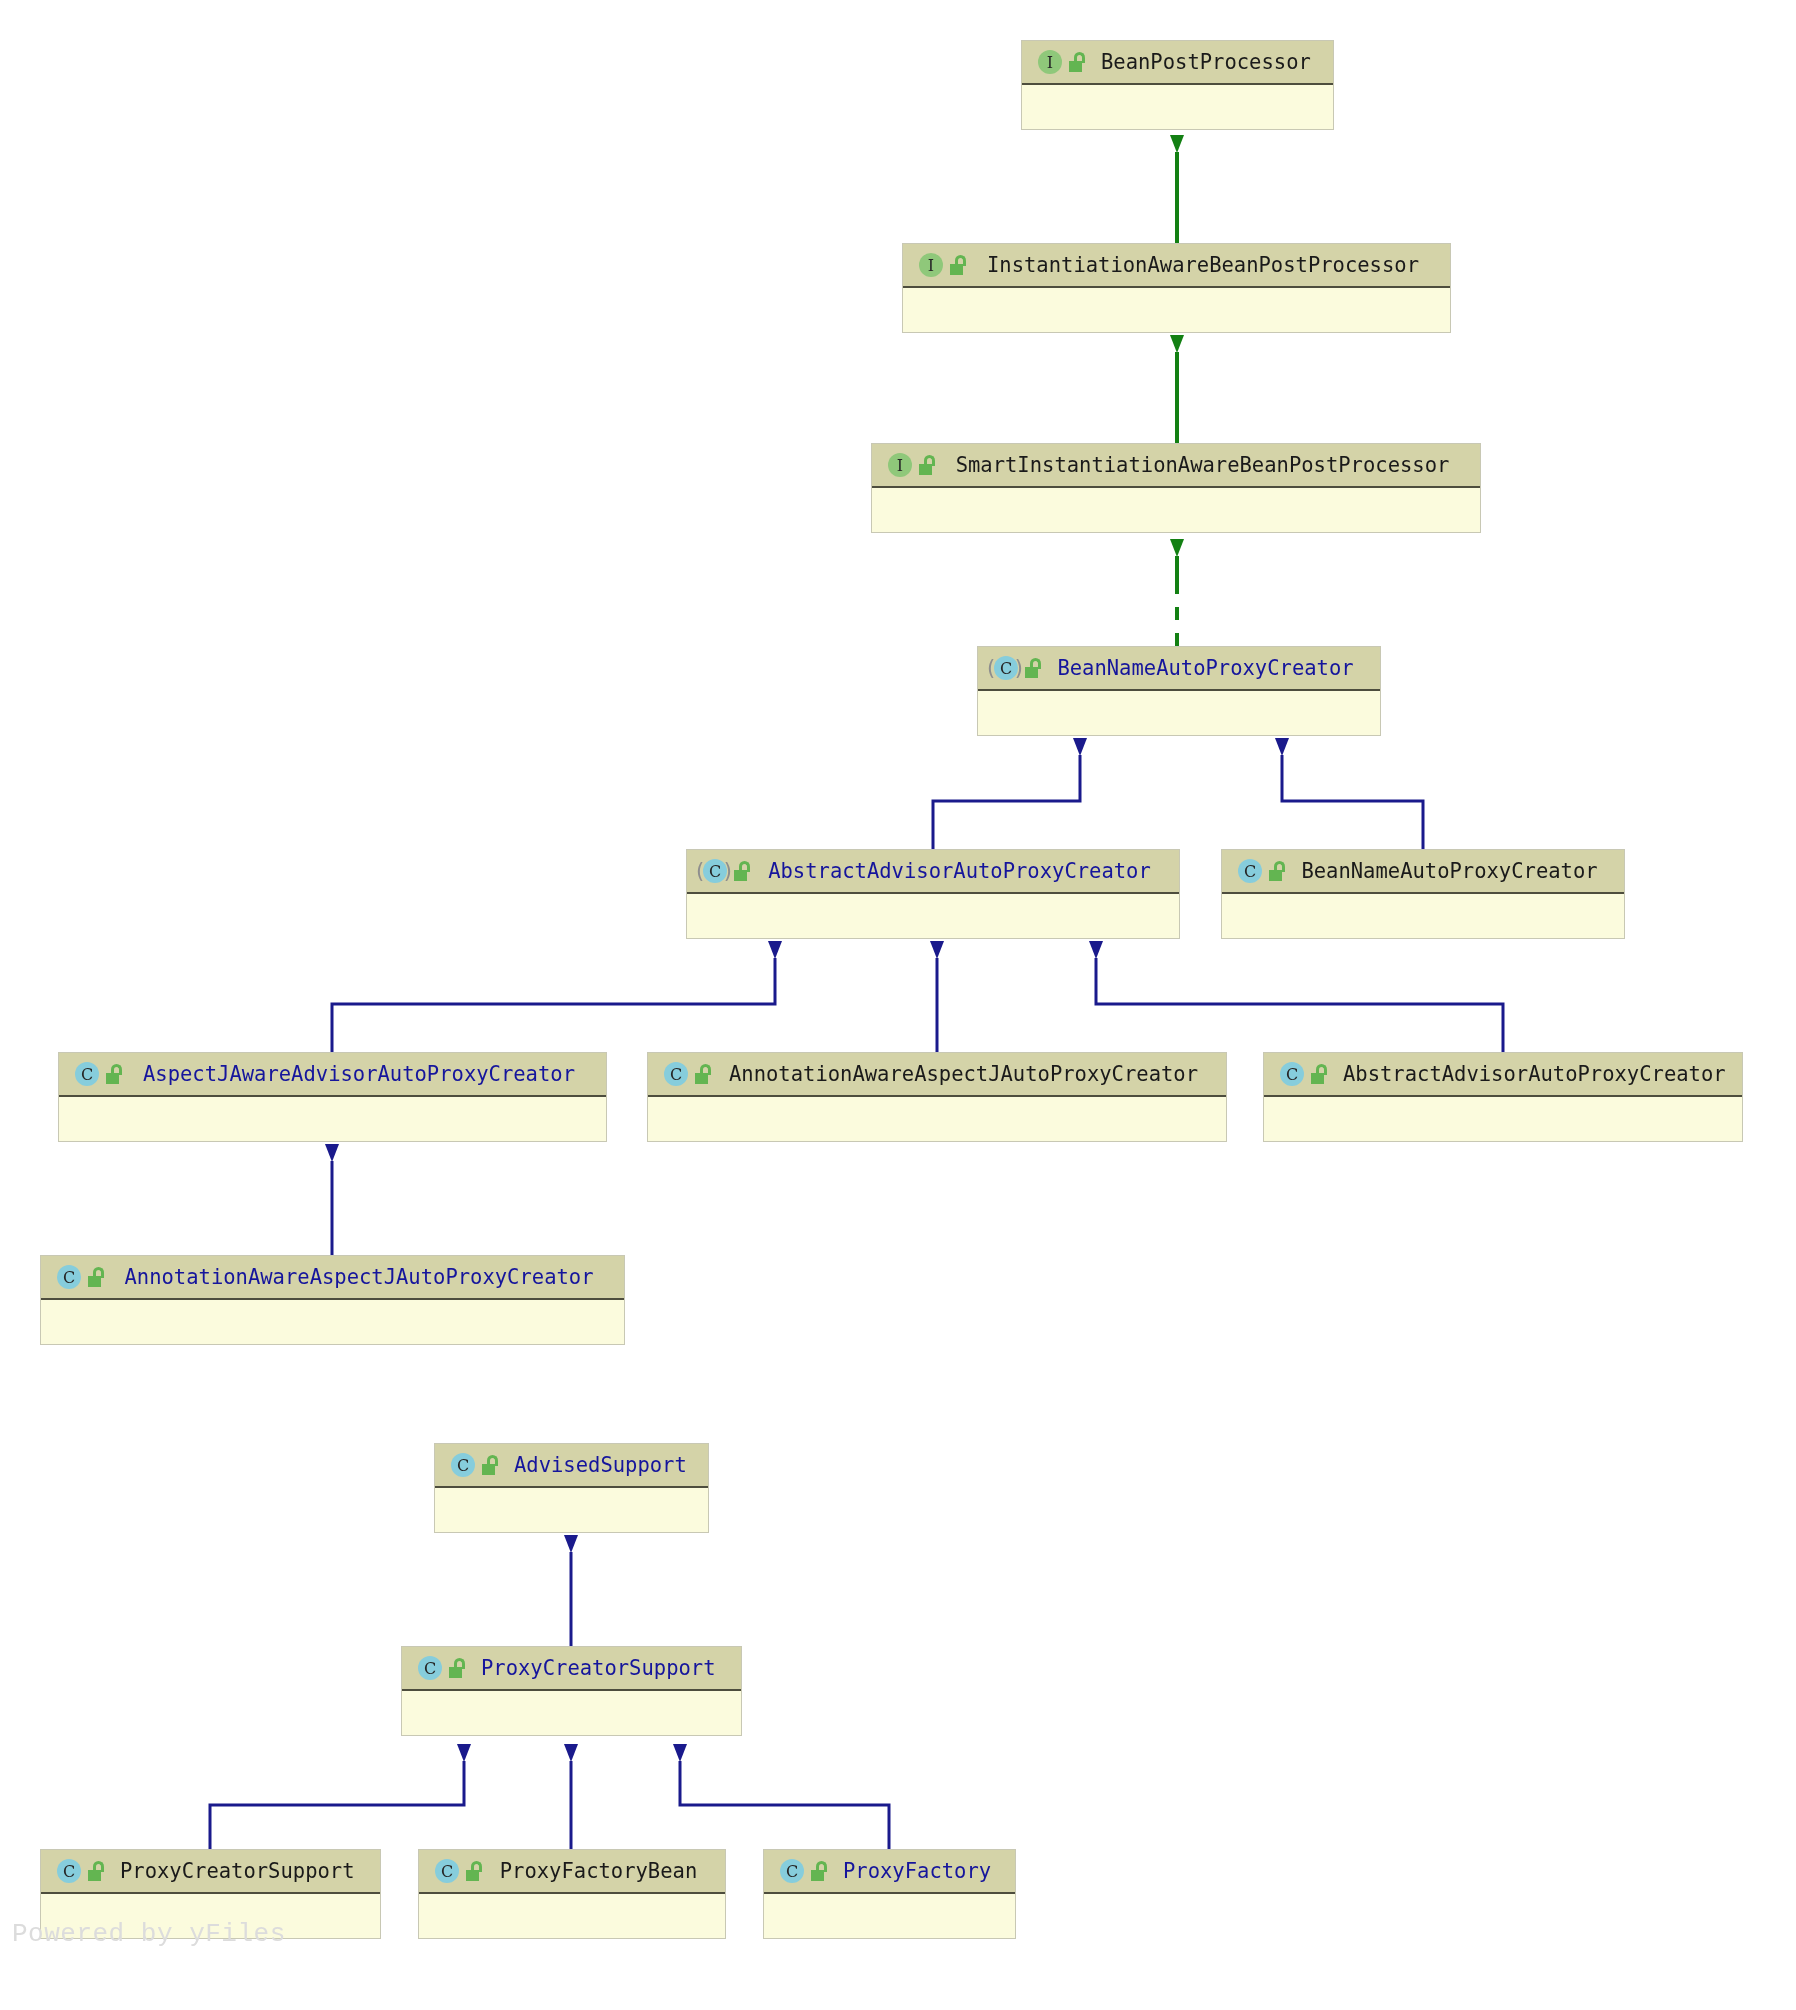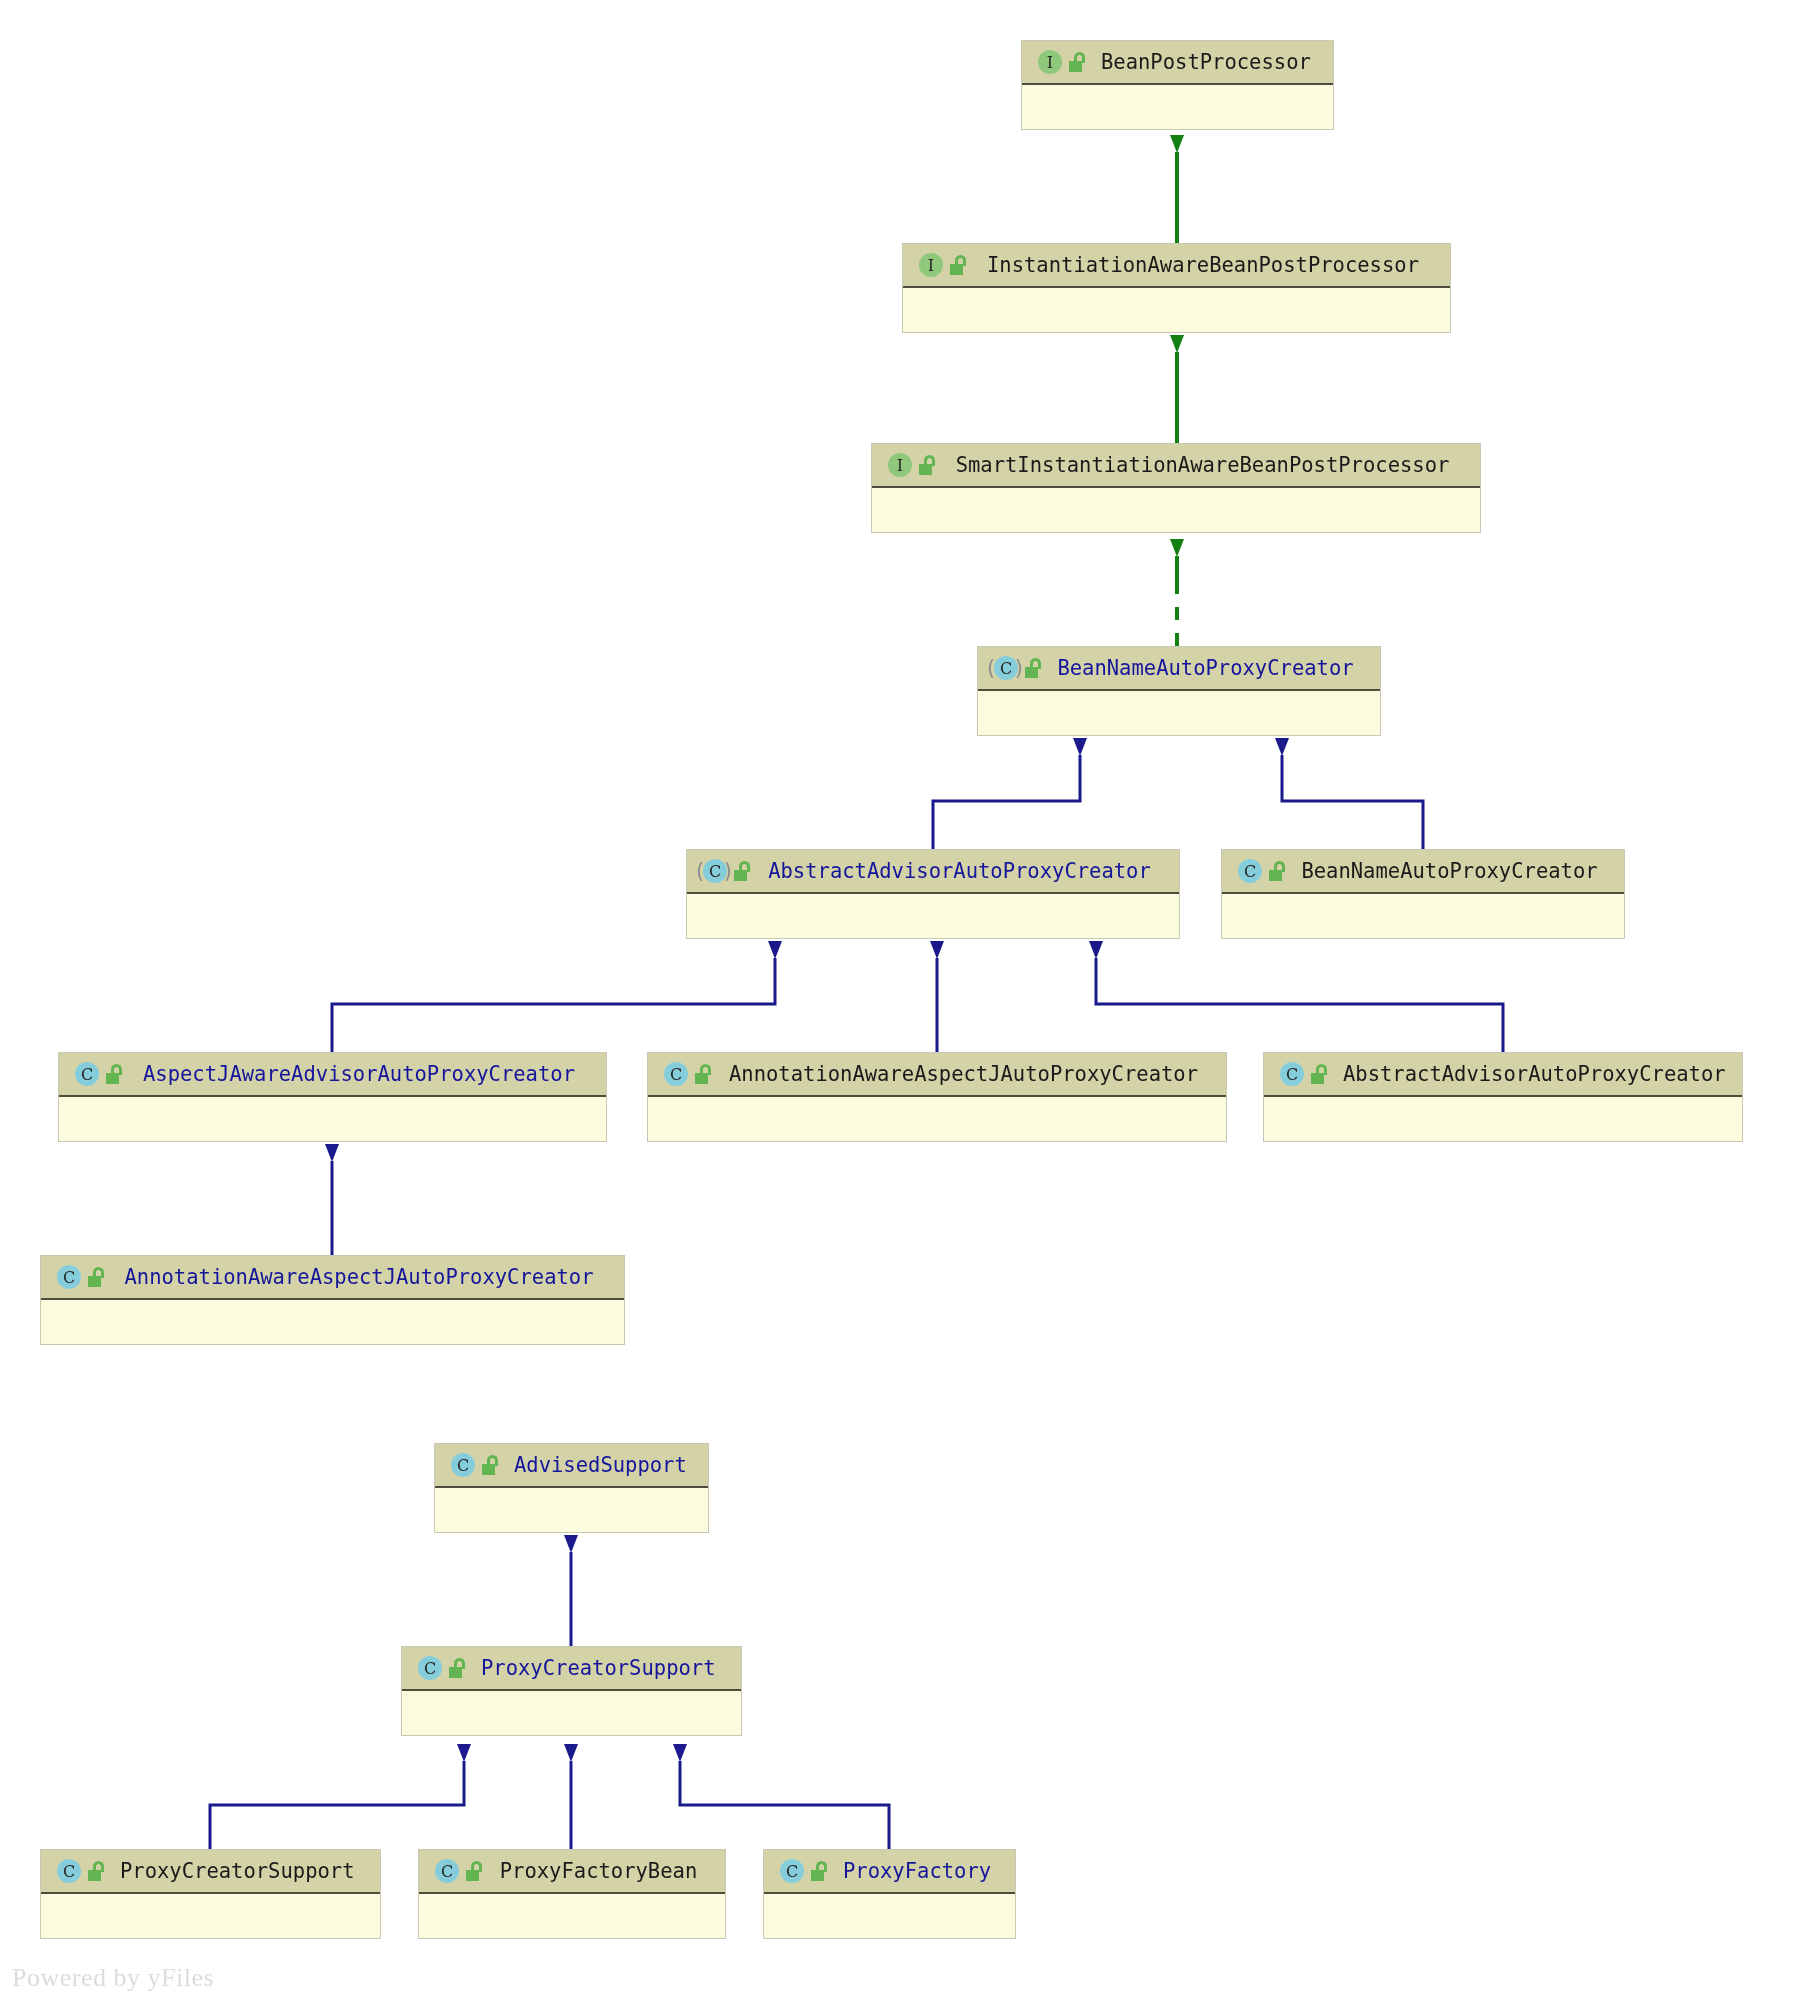--- a/index.html
+++ b/index.html
@@ -79,22 +79,22 @@
     border:3px solid #63b551;border-bottom:none;
     border-radius:7px 7px 0 0;
     box-sizing:border-box;
   }
   .lock .bodyb{
     position:absolute;left:2px;top:12px;width:13px;height:11px;
     background:#63b551;
   }
 
   .watermark{
-    position:absolute;left:12px;top:1963px;
-    font-family:Liberation Serif, serif;
+    position:absolute;left:12px;top:1919px;
+    font-family:Liberation Mono, monospace;
     font-size:26px;color:#dcdcdc;letter-spacing:0.5px;
     white-space:nowrap;
   }
 </style>
 </head>
 <body>
 
 <div id="canvas">
 
   <svg class="edges" viewBox="0 0 1796 2010" xmlns="http://www.w3.org/2000/svg">

